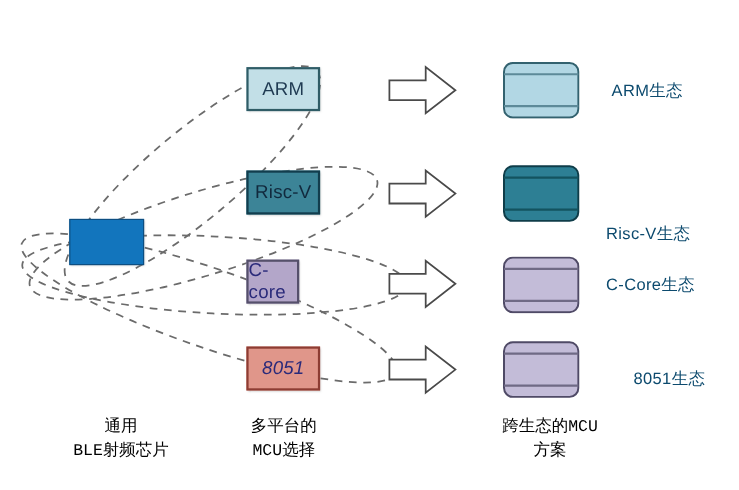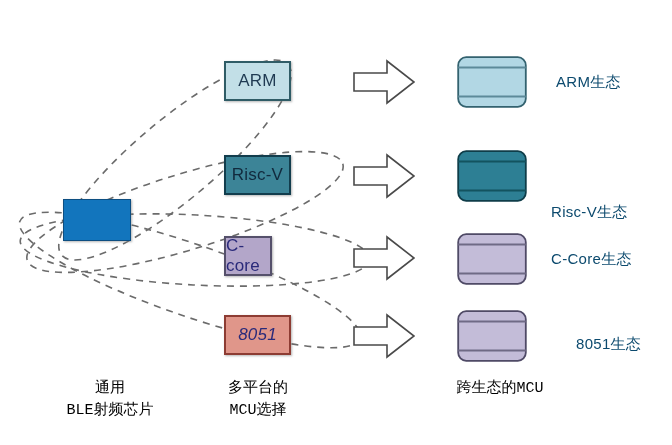--- a/index.html
+++ b/index.html
@@ -147,15 +147,16 @@
     <div>BLE射频芯片</div>
   </div>
 
   <div class="caption" style="left:178px; top:378px; width:160px;">
     <div>多平台的</div>
     <div>MCU选择</div>
   </div>
 
   <div class="caption" style="left:405px; top:378px; width:190px;">
     <div>跨生态的MCU</div>
+    <div>方案</div>
   </div>
 
 </div>
 
 </body></html>

